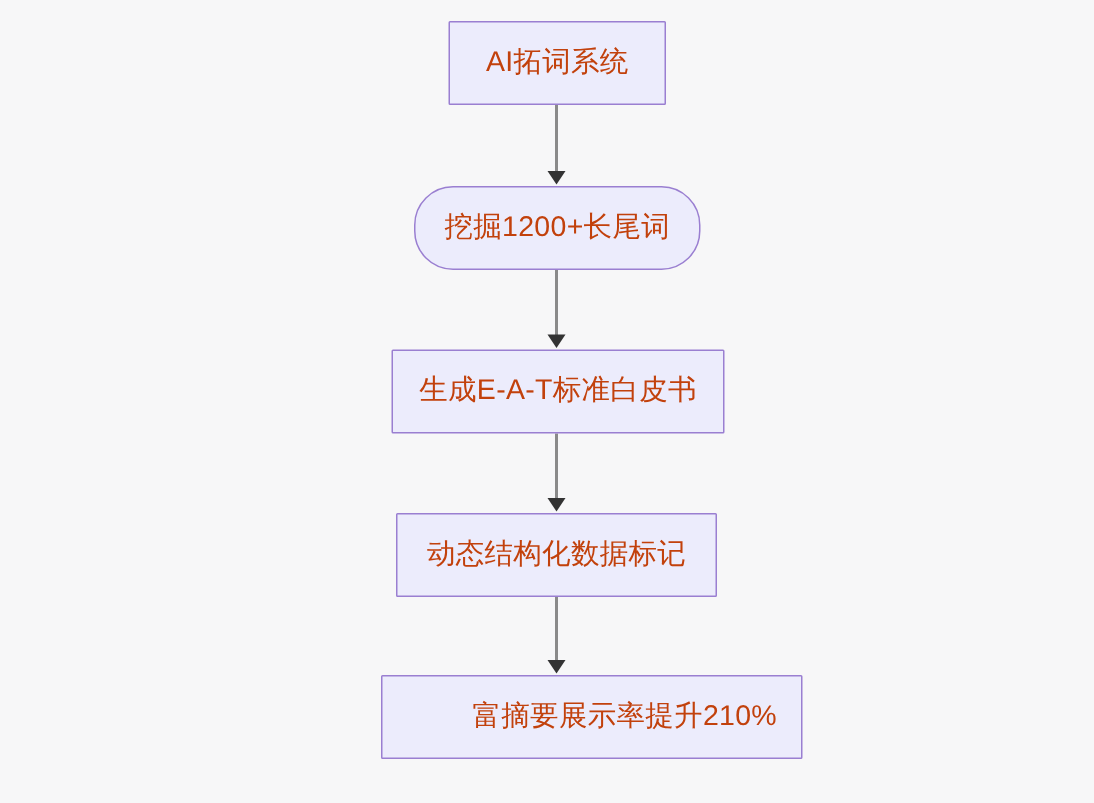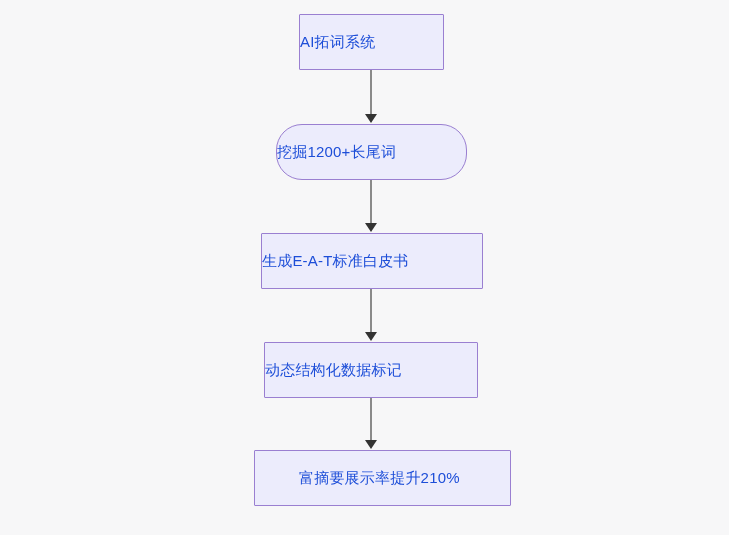--- a/index.html
+++ b/index.html
@@ -19,23 +19,23 @@
     height: 535px;
   }
   .node {
     position: absolute;
     box-sizing: border-box;
     background: #ececfc;
     border: 1.4px solid #9a7fd1;
     border-radius: 1px;
     display: flex;
     align-items: center;
-    justify-content: flex-start;
-    color: #1d4ed8;
-    font-size: 15px;
+    justify-content: center;
+    color: #c2410c;
+    font-size: 19px;
     line-height: 1.2;
     letter-spacing: 0.2px;
     white-space: nowrap;
   }
   .edge {
     position: absolute;
     width: 2px;
     background: #8a8a8a;
   }
   .arrowhead {
@@ -73,17 +73,17 @@
   </div>
 
   <div class="node" style="left:264px; top:342px; width:214px; height:56px;">
     <span>动态结构化数据标记</span>
   </div>
 
   <div class="node" style="left:261px; top:233px; width:222px; height:56px;">
     <span>生成E-A-T标准白皮书</span>
   </div>
 
-  <div class="node" style="left:254px; top:450px; width:257px; height:56px;padding-left:44px;">
+  <div class="node" style="left:254px; top:450px; width:281px; height:56px;padding-left:44px;">
     <span>富摘要展示率提升210%</span>
   </div>
 
 </div>
 
 </body></html>

